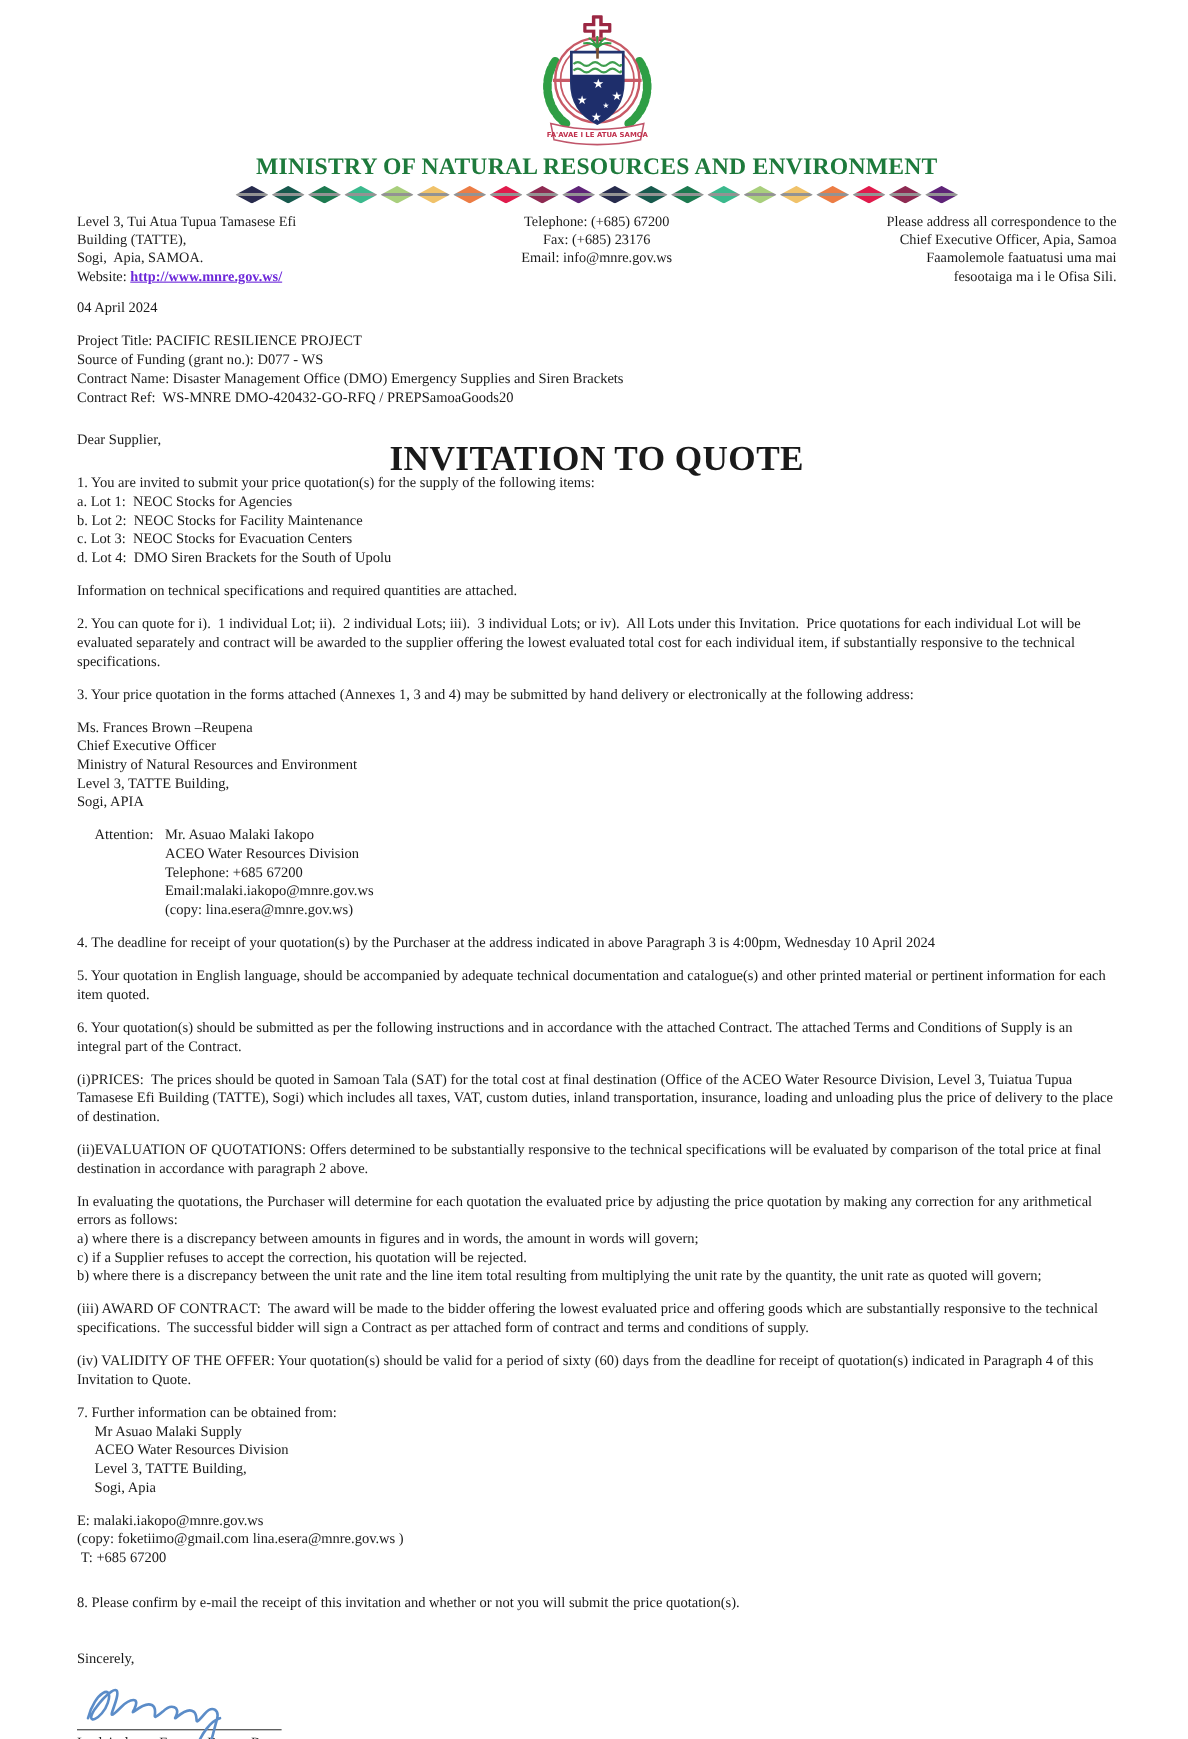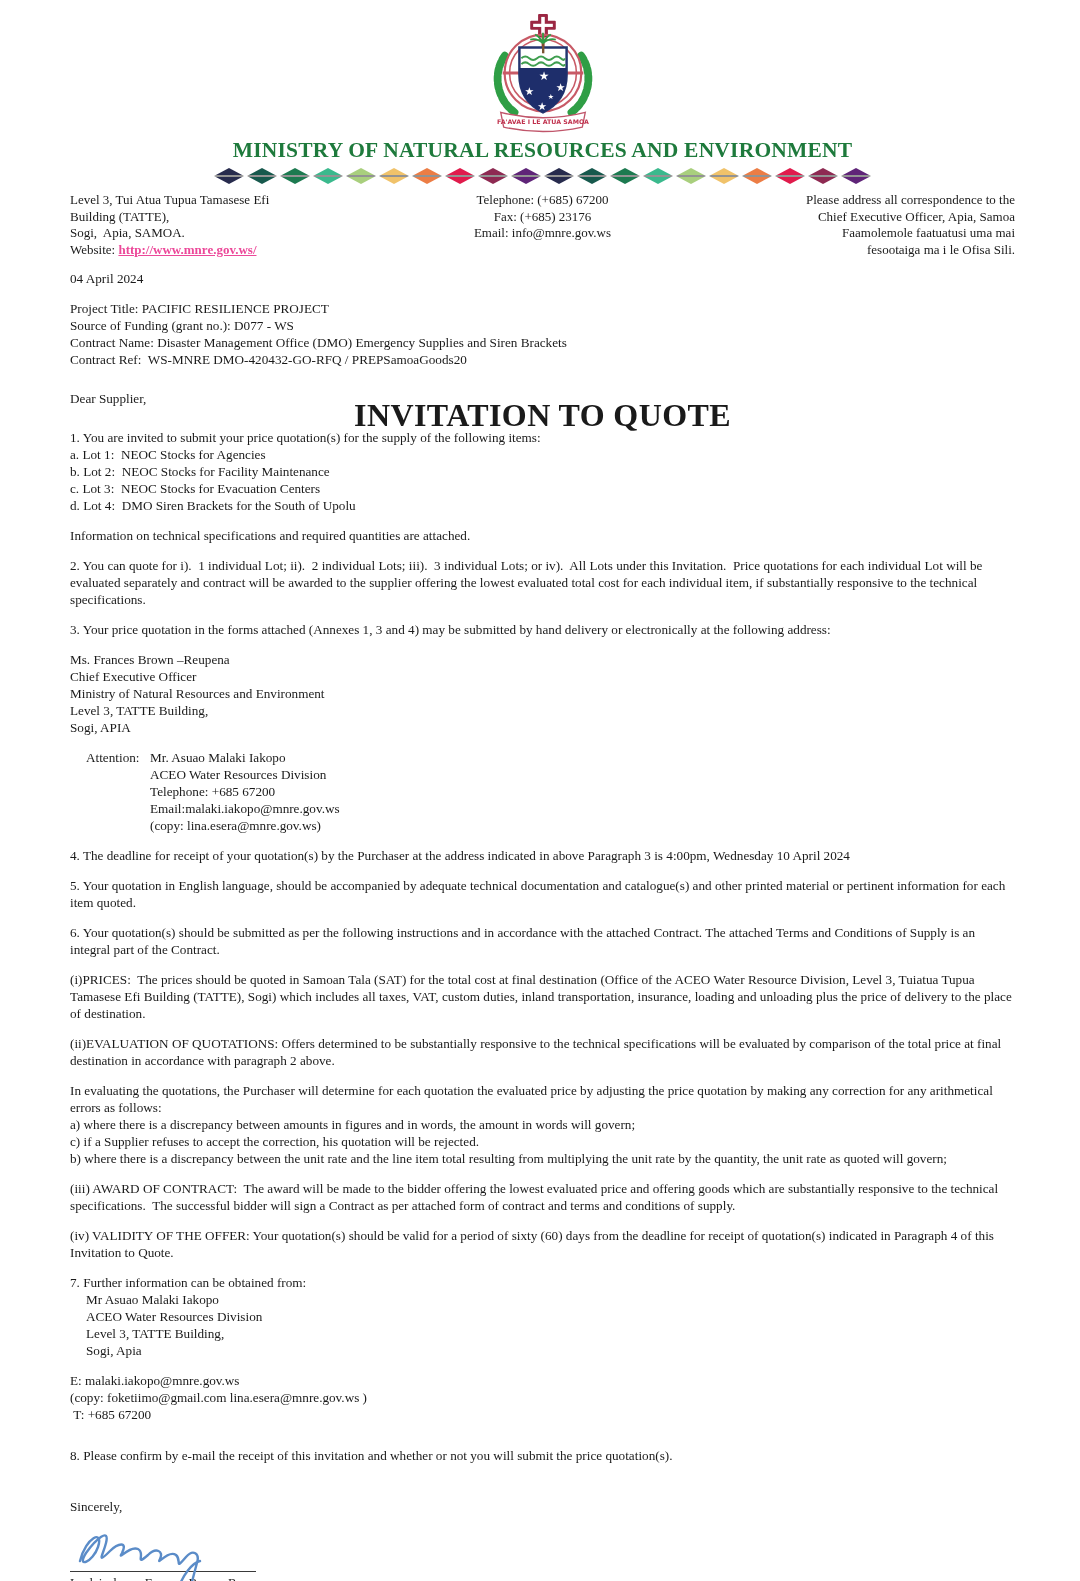--- a/index.html
+++ b/index.html
@@ -14,21 +14,21 @@
   .ministry-title {
     text-align:center; color:#1e7a3c; font-weight:bold; font-size:21.5px;
     margin-top:4px; letter-spacing:0.2px; white-space:nowrap;
   }
   .divider { display:flex; justify-content:center; gap:3px; margin-top:5px; height:16px; }
   .diamond { width:30px; height:16px; clip-path:polygon(50% 0,100% 50%,50% 100%,0 50%); }
   .contact-row { display:flex; margin-top:8px; font-size:13px; line-height:16.5px; }
   .col-left  { width:330px; text-align:left; }
   .col-center{ flex:1; text-align:center; }
   .col-right { width:330px; text-align:right; }
-  .weblink { color:#ec4899; font-weight:bold; text-decoration:underline; }
+  .weblink { color:#6d28d9; font-weight:bold; text-decoration:underline; }
   .line { white-space:pre-wrap; }
   
   .letter { margin-top:10px; font-size:13.2px; line-height:17px; }
   .para { white-space:pre-wrap; margin:0; }
   .mt1 { margin-top:13px; }
   .mt-date { margin-top:12px; }
   .mt-salut { margin-top:22px; }
   .invite-title { text-align:center; font-size:32px; font-weight:bold; letter-spacing:0.4px; margin-top:0px; margin-bottom:5px; }
   .attention { display:flex; }
   .attention-label { width:64px; flex:0 0 64px;margin-left:16px; }
@@ -203,21 +203,21 @@
         <div class="line">a) where there is a discrepancy between amounts in figures and in words, the amount in words will govern;</div>
         <div class="line">c) if a Supplier refuses to accept the correction, his quotation will be rejected.</div>
         <div class="line">b) where there is a discrepancy between the unit rate and the line item total resulting from multiplying the unit rate by the quantity, the unit rate as quoted will govern;</div>
       </div>
 
     <div class="para mt1">(iii) AWARD OF CONTRACT:  The award will be made to the bidder offering the lowest evaluated price and offering goods which are substantially responsive to the technical specifications.  The successful bidder will sign a Contract as per attached form of contract and terms and conditions of supply.</div>
     <div class="para mt1">(iv) VALIDITY OF THE OFFER: Your quotation(s) should be valid for a period of sixty (60) days from the deadline for receipt of quotation(s) indicated in Paragraph 4 of this Invitation to Quote.</div>
 
     <div class="para mt1">7. Further information can be obtained from:</div>
     <div class="indent">
-        <div class="line">Mr Asuao Malaki Iakopo</div>
+        <div class="line">Mr Asuao Malaki Supply</div>
         <div class="line">ACEO Water Resources Division</div>
         <div class="line">Level 3, TATTE Building,</div>
         <div class="line">Sogi, Apia</div>
       </div>
 
     <div class="mt1">
         <div class="line">E: malaki.iakopo@mnre.gov.ws</div>
         <div class="line">(copy: foketiimo@gmail.com lina.esera@mnre.gov.ws )</div>
         <div class="line"> T: +685 67200</div>
       </div>

